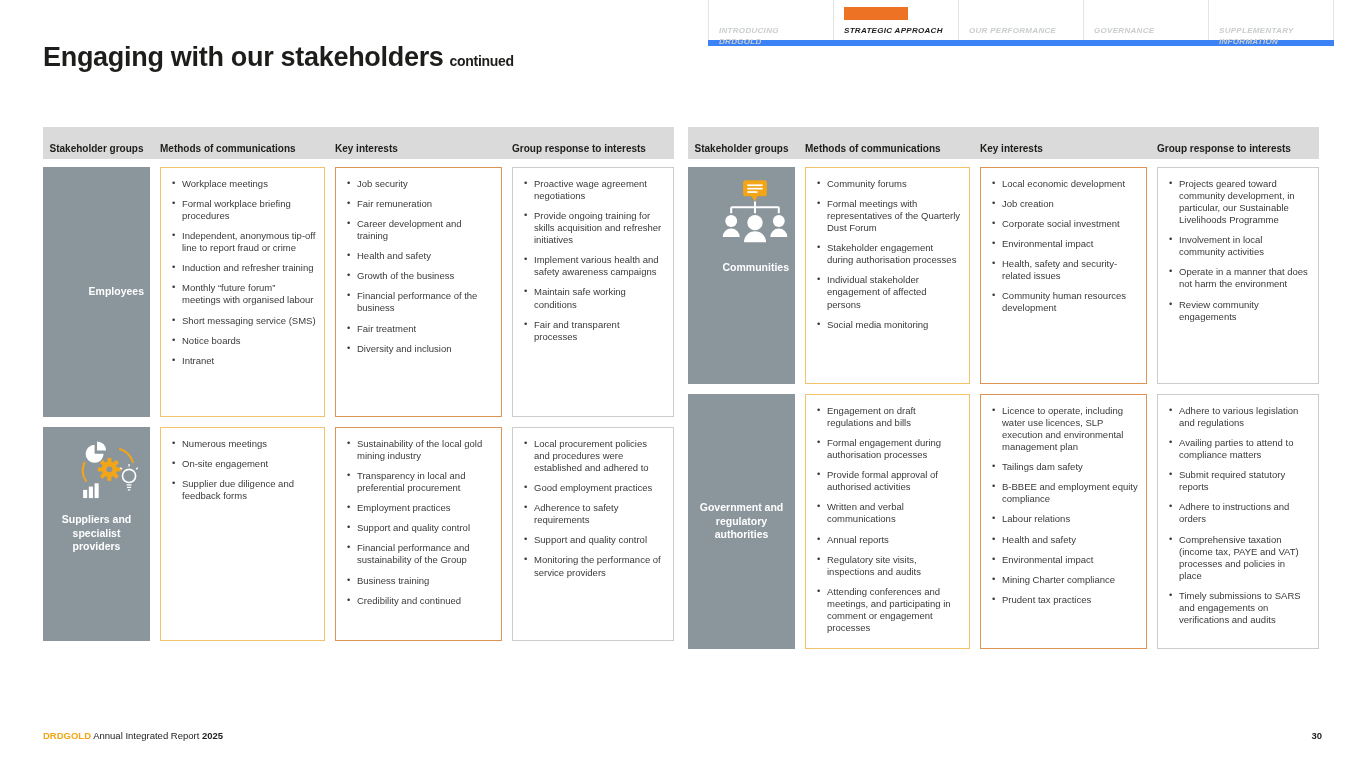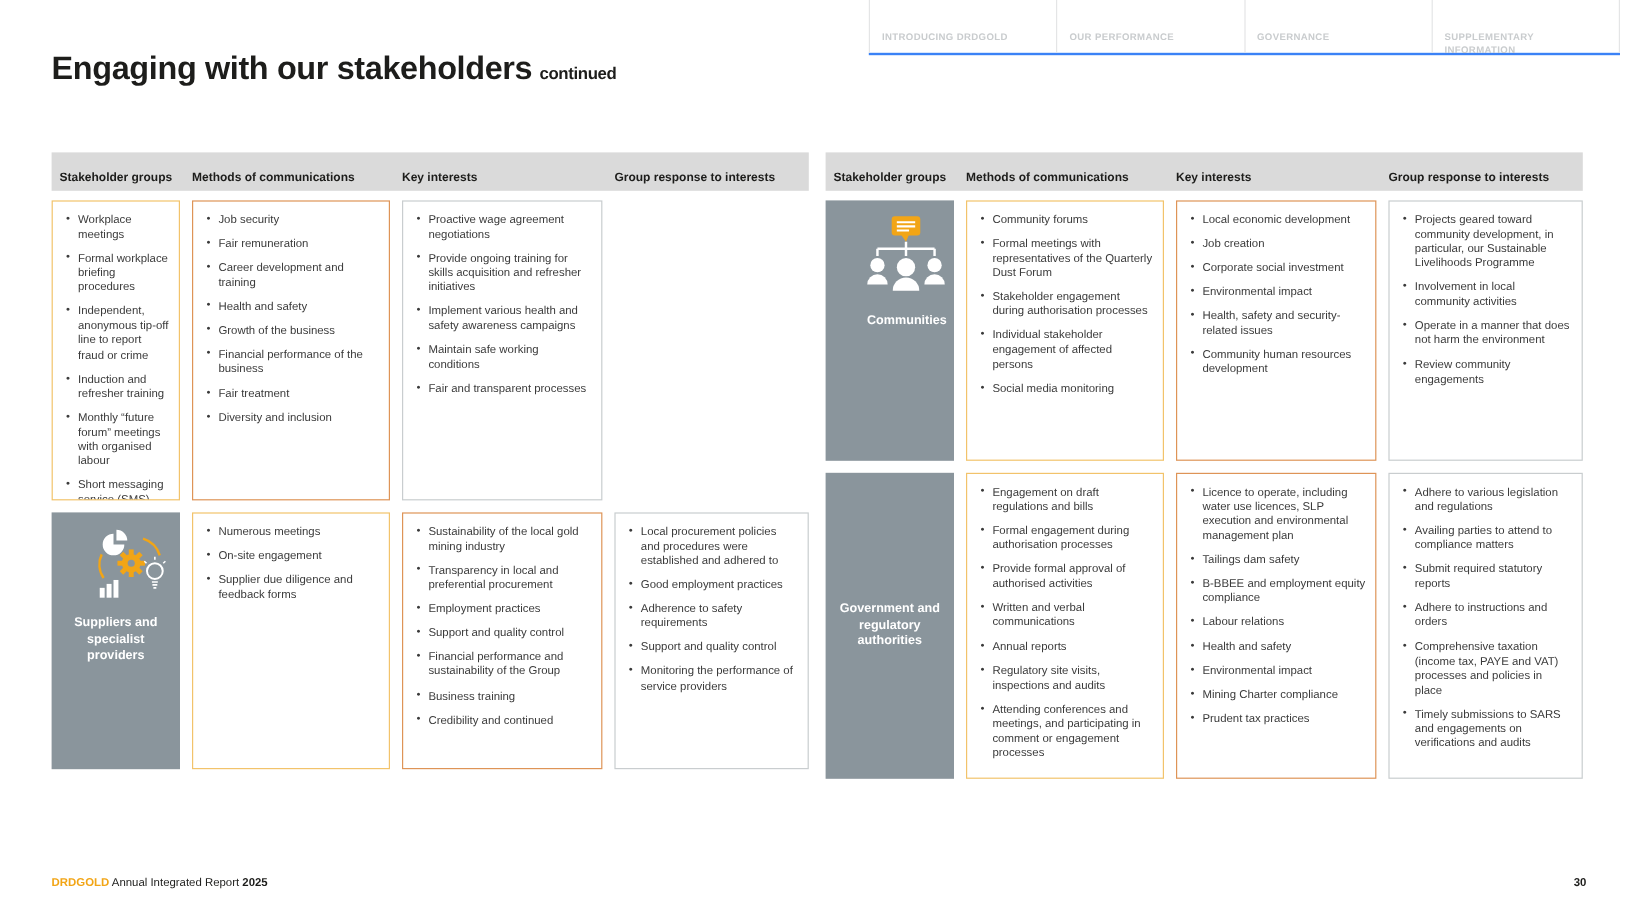--- a/index.html
+++ b/index.html
@@ -1,22 +1,22 @@
 <!DOCTYPE html>
 <html style="--nav-active: #ED7223; --brand-gold: #F2A516; --group-cell-bg: #8A959C; --header-bg: #DADADA; --border-methods: #F2C36B; --border-interests: #DE9457; --border-response: #C9CDCF;"><head>
 <meta charset="utf-8">
 <style>
   * { margin:0; padding:0; box-sizing:border-box; }
   html,body { background:#ffffff; }
   body { font-family:"Liberation Sans", sans-serif; color:#1d1d1b; }
   .page { position:relative; width:1365px; height:767px; background:#fff; overflow:hidden; }
 
   
-  .top-nav { position:absolute; left:724px; top:0; width:626px; height:46px; display:flex;
-             border-bottom:2px solid #3b82f6; }
+  .top-nav { position:absolute; left:708px; top:0; width:626px; height:46px; display:flex;
+             border-bottom:6px solid #3b82f6;font-style:italic; }
   .tab { flex:1; border-left:1px solid #e4e5e6; padding:7px 10px 0 10px; cursor:pointer; }
   .tab:last-child { border-right:1px solid #e4e5e6; }
   .tab-indicator { width:64px; height:13px; margin-bottom:5px; background:transparent; }
   .tab.active .tab-indicator { background:var(--nav-active,#ED7223); }
   .tab-label { font-size:8px; font-weight:bold; letter-spacing:.3px; line-height:1.4;
                color:#c9ccce; text-transform:uppercase; }
   .tab.active .tab-label { color:#1d1d1b; }
 
   
   .page-title { position:absolute; left:43px; top:42px; font-size:27px; font-weight:bold;
@@ -61,20 +61,24 @@
 </head>
 <body>
 
 <div class="page">
 
   <nav class="top-nav" id="top-nav">
       <div class="tab">
         <div class="tab-indicator"></div>
         <div class="tab-label">Introducing DRDGOLD</div>
       </div>
+      <div class="tab active">
+        <div class="tab-indicator"></div>
+        <div class="tab-label">Strategic Approach</div>
+      </div>
       <div class="tab">
         <div class="tab-indicator"></div>
         <div class="tab-label">Our Performance</div>
       </div>
       <div class="tab">
         <div class="tab-indicator"></div>
         <div class="tab-label">Governance</div>
       </div>
       <div class="tab">
         <div class="tab-indicator"></div>
@@ -86,20 +90,23 @@
 
   <main class="tables">
     <section class="stk-table" id="table-left">
         <div class="thead">
           <div class="hcell">Stakeholder groups</div>
           <div class="hcell">Methods of communications</div>
           <div class="hcell">Key interests</div>
           <div class="hcell">Group response to interests</div>
         </div>
         <div class="trow r0" style="height: 250px;">
+          <div class="cell-group">
+            <span class="group-label">Employees</span>
+          </div>
           <div class="cell-list cell-methods">
             <div class="bullet">Workplace meetings</div>
             <div class="bullet">Formal workplace briefing procedures</div>
             <div class="bullet">Independent, anonymous tip-off line to report fraud or crime</div>
             <div class="bullet">Induction and refresher training</div>
             <div class="bullet">Monthly “future forum” meetings with organised labour</div>
             <div class="bullet">Short messaging service (SMS)</div>
             <div class="bullet">Notice boards</div>
             <div class="bullet">Intranet</div>
           </div>

